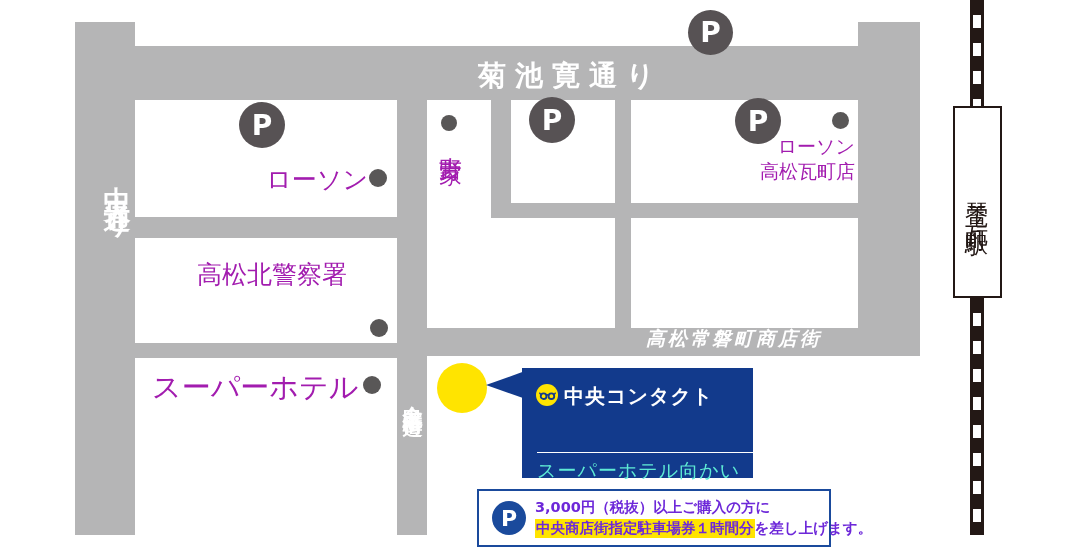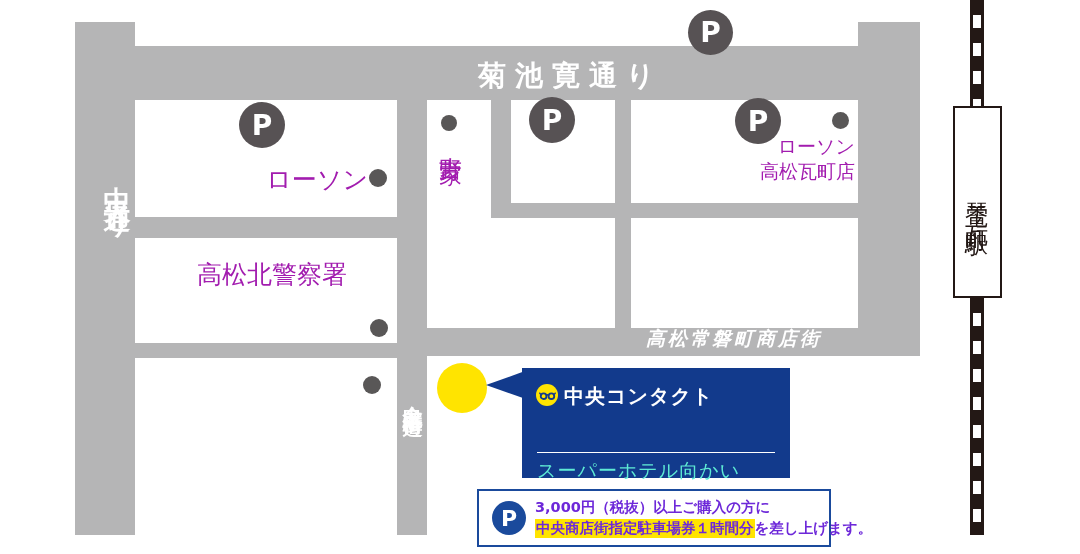--- a/index.html
+++ b/index.html
@@ -35,21 +35,21 @@
            border-left:3px solid #231815;border-right:3px solid #231815;
            background:repeating-linear-gradient(to bottom,#231815 0 15px,#ffffff 15px 28px);}
 
   
   .store-circle{position:absolute;left:437px;top:363px;width:50px;height:50px;
                 border-radius:50%;background:#ffe400;z-index:4;}
   .pointer{position:absolute;left:486px;top:371px;width:37px;height:27px;background:#123a8c;
            clip-path:polygon(0 52%,100% 3%,100% 100%);z-index:4;}
 
   
-  .store-box{position:absolute;left:522px;top:368px;width:268px;height:110px;
+  .store-box{position:absolute;left:522px;top:368px;width:231px;height:110px;
              background:#123a8c;z-index:5;}
   .logo-circle{position:absolute;left:14px;top:16px;width:22px;height:22px;border-radius:50%;
                background:#ffe400;display:flex;align-items:center;justify-content:center;}
   .brand{position:absolute;left:42px;top:15px;color:#ffffff;font-weight:bold;
          font-size:20px;letter-spacing:1px;white-space:nowrap;}
   .store-name{position:absolute;left:15px;top:45px;color:#ffffff;font-weight:bold;
               font-size:25px;letter-spacing:4px;}
   .store-sep{position:absolute;left:15px;top:84px;width:238px;height:0;
              border-top:1px solid #ffffff;}
   .store-note{position:absolute;left:15px;top:90px;color:#5eead4;font-size:19px;
@@ -109,20 +109,21 @@
   <div class="lm" style="left:700px;top:134px;width:155px;text-align:right;font-size:19px;line-height:25px;">
     <span>ローソン</span><br>
     <span>高松瓦町店</span>
   </div>
 
   <div class="lm" style="left:197px;top:257px;font-size:25px;line-height:35px;">
     <span>高松北警察署</span><br>
   </div>
   <div class="dot" style="left:370px;top:319px;width:18px;height:18px;"></div>
 
+  <div class="lm" style="left:152px;top:368px;font-size:29px;">スーパーホテル</div>
   <div class="dot" style="left:363px;top:376px;width:18px;height:18px;"></div>
 
   <div class="railway" style="top:0;height:106px;"></div>
   <div class="railway" style="top:298px;height:237px;"></div>
   <div class="station-box">
     <span>琴電</span>
     <span>瓦町駅</span>
   </div>
 
   <div class="store-circle"></div>

